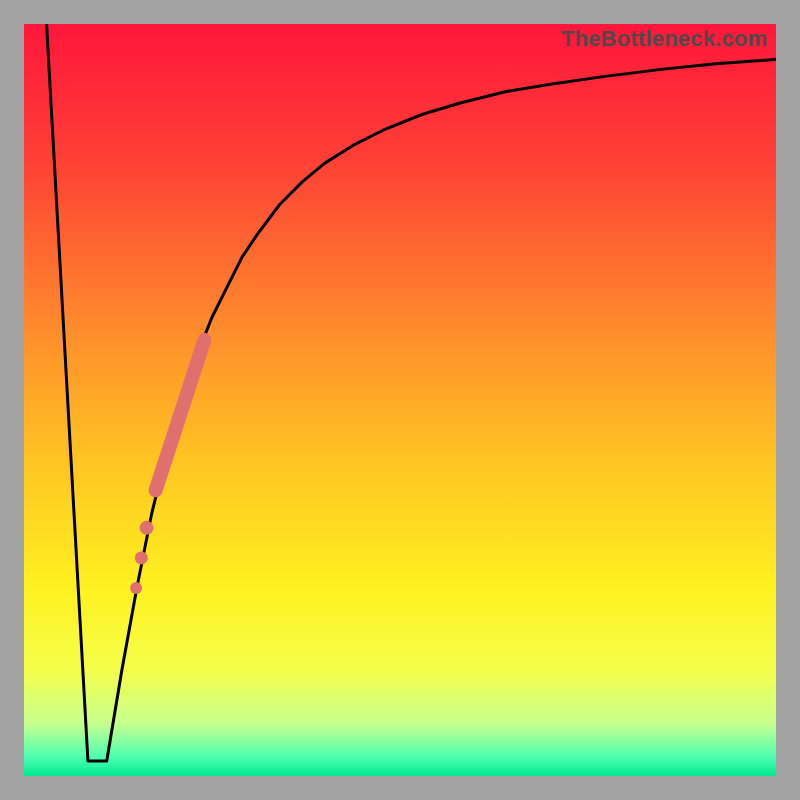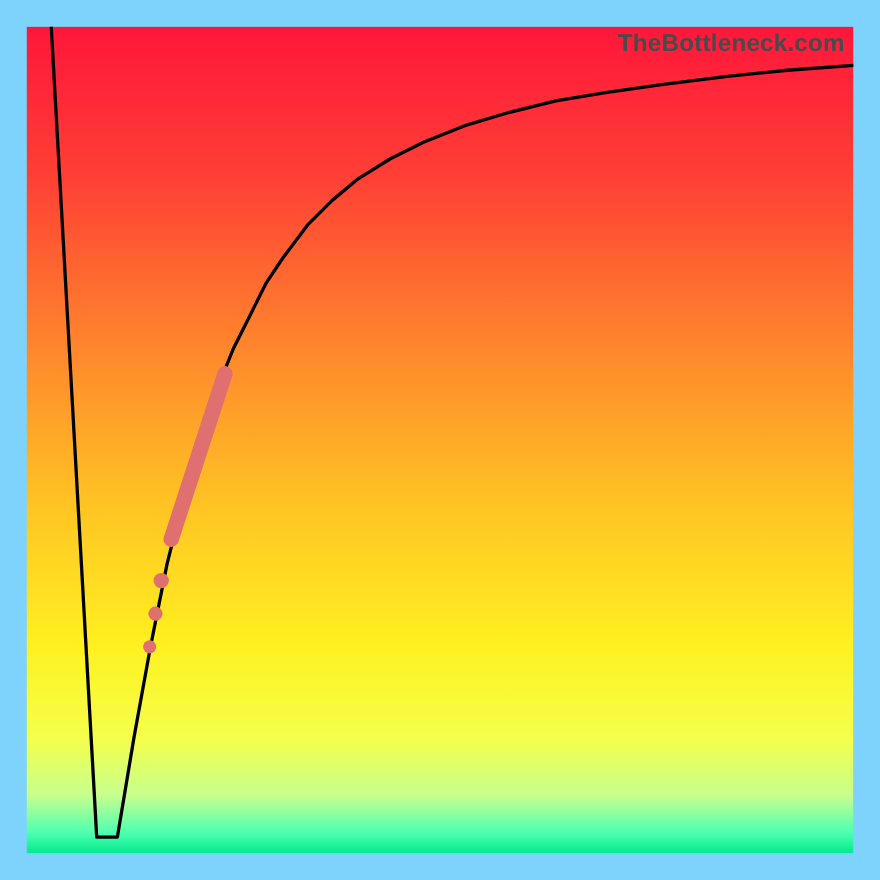--- a/index.html
+++ b/index.html
@@ -7,21 +7,21 @@
     padding: 0;
     width: 800px;
     height: 800px;
     overflow: hidden;
     background: #000;
     font-family: Arial, Helvetica, sans-serif;
   }
   .frame {
     position: absolute;
     inset: 0;
-    background: #7dd3fc;
+    background: #a3a3a3;
   }
   .plot-area {
     position: absolute;
     left: 24px;
     top: 24px;
     width: 752px;
     height: 752px;
     overflow: hidden;
   }
   .watermark {

